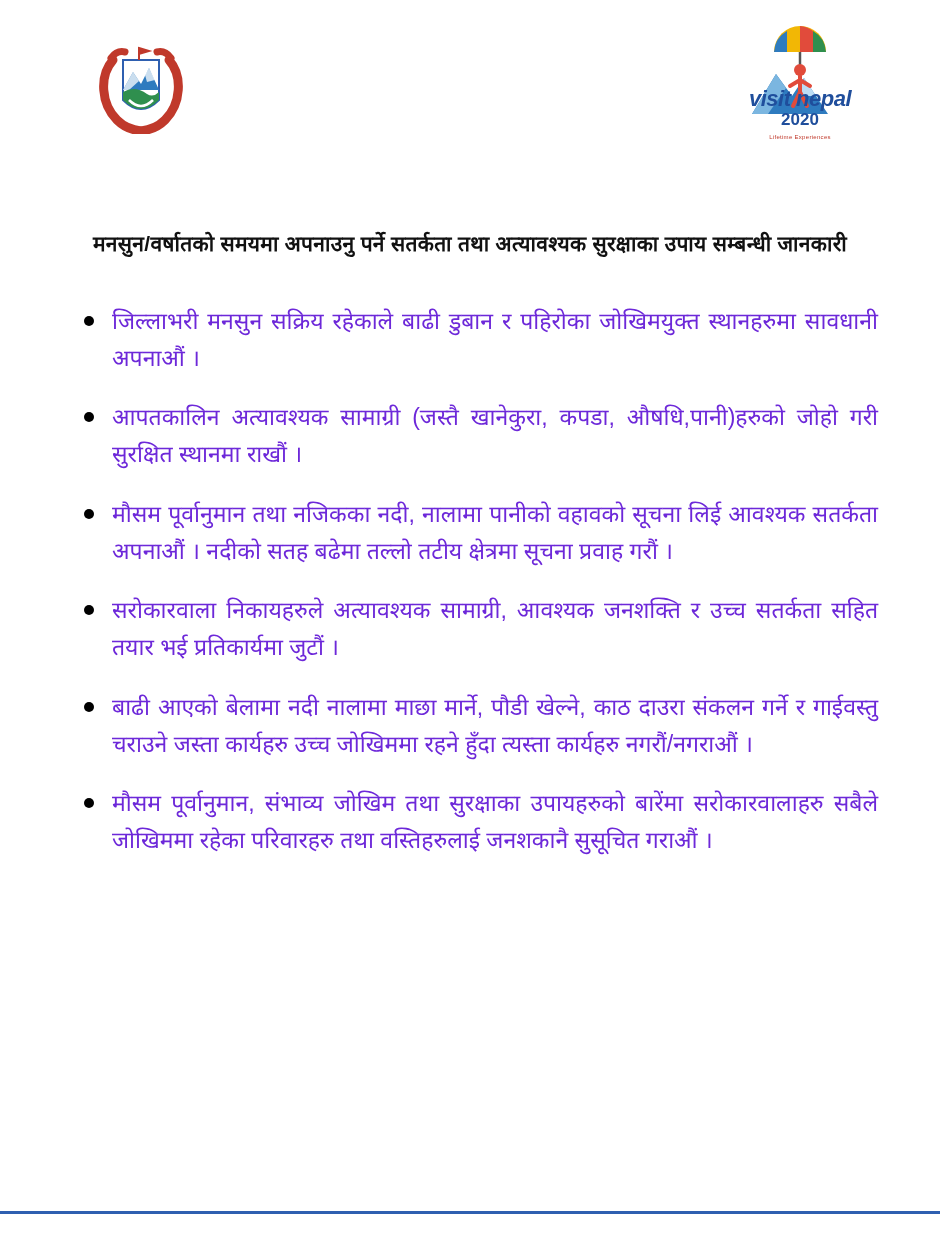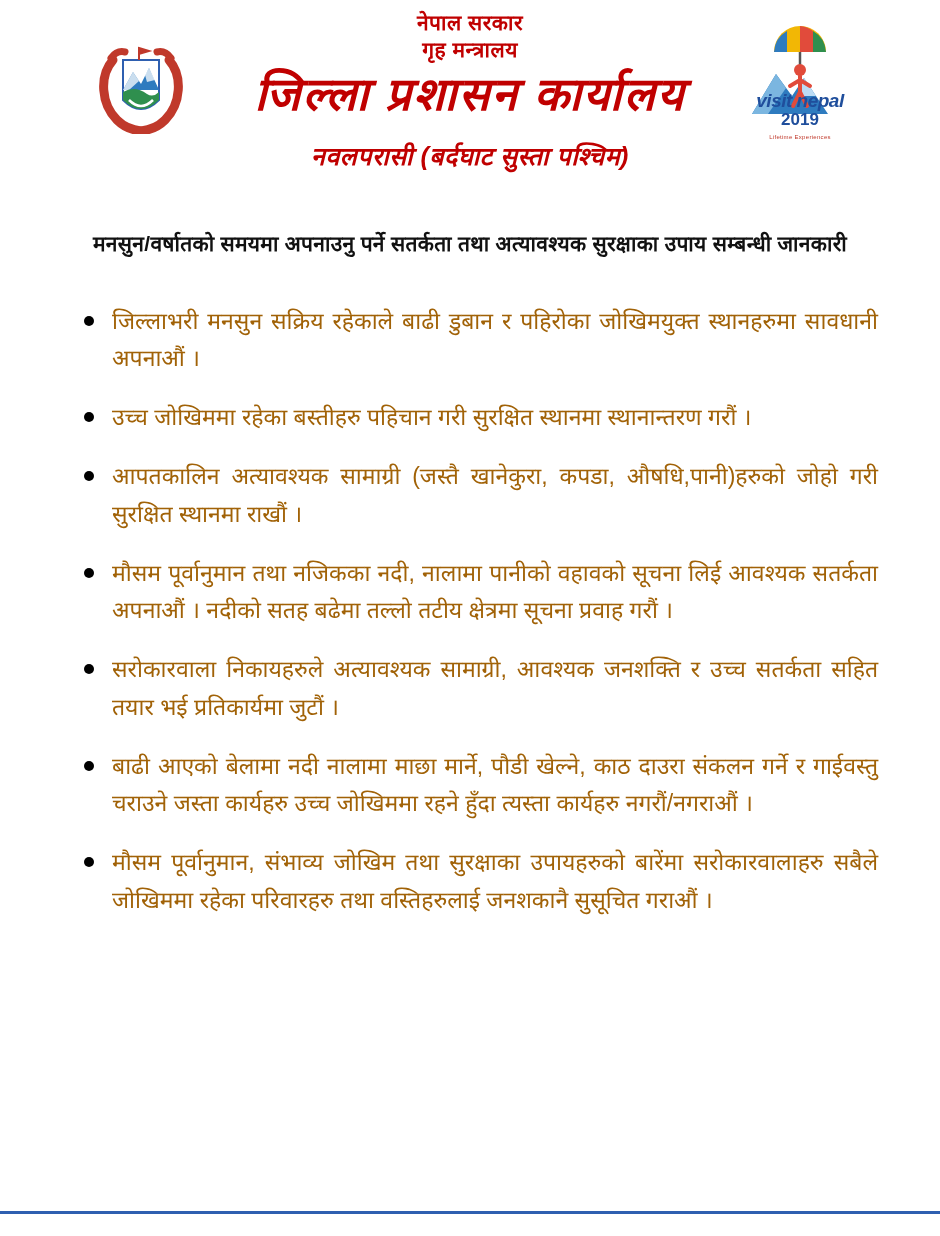--- a/index.html
+++ b/index.html
@@ -83,21 +83,21 @@
     top: 22px;
     width: 124px;
     height: 112px;
     text-align: center;
   }
   .vn-text {
     position: absolute;
     left: 0;
     right: 0;
     bottom: 22px;
-    font-size: 19px;
+    font-size: 22px;
     font-weight: bold;
     font-style: italic;
     color: #1f4e9c;
     letter-spacing: -0.5px;
   }
   .vn-year {
     position: absolute;
     left: 0;
     right: 0;
     bottom: 4px;
@@ -132,21 +132,21 @@
     padding: 0;
     list-style: none;
   }
   .point {
     position: relative;
     padding-left: 34px;
     margin-bottom: 22px;
     font-size: 23px;
     line-height: 1.62;
     text-align: justify;
-    color: #a16207;
+    color: #6d28d9;
   }
   .point .dot {
     position: absolute;
     left: 6px;
     top: 13px;
     width: 10px;
     height: 10px;
     background: #000000;
     border-radius: 50%;
   }
@@ -200,42 +200,32 @@
         <line x1="62" y1="30" x2="62" y2="54" stroke="#555555" stroke-width="2.5"></line>
 
         <path d="M14 92 L38 52 L54 74 L66 56 L90 92 Z" fill="#2e7bbf"></path>
         <path d="M14 92 L38 52 L48 66 L30 92 Z" fill="#7bb6e0"></path>
         <path d="M66 56 L78 74 L60 74 Z" fill="#bcdcf4"></path>
 
         <circle cx="62" cy="48" r="6" fill="#e14b3b"></circle>
         <path d="M62 54 L62 70 M62 58 L52 64 M62 58 L72 64 M62 70 L55 84 M62 70 L69 84" stroke="#e14b3b" stroke-width="4" stroke-linecap="round" fill="none"></path>
       </svg>
       <div class="vn-text">visit nepal</div>
-      <div class="vn-year">2019</div>
+      <div class="vn-year">2020</div>
       <div class="vn-sub">Lifetime Experiences</div>
     </div>
 
-    <div class="header-center">
-      <div class="gov-line-1">नेपाल सरकार</div>
-      <div class="gov-line-2">गृह मन्त्रालय</div>
-      <div class="office-title">जिल्ला प्रशासन कार्यालय</div>
-      <div class="district-line">नवलपरासी (बर्दघाट सुस्ता पश्चिम)</div>
-    </div>
   </div>
 
   <div class="notice-title">मनसुन/वर्षातको समयमा अपनाउनु पर्ने सतर्कता तथा अत्यावश्यक सुरक्षाका उपाय सम्बन्धी जानकारी</div>
 
   <ul class="points">
     <li class="point">
       <span class="dot"></span>
       <span>जिल्लाभरी मनसुन सक्रिय रहेकाले बाढी डुबान र पहिरोका जोखिमयुक्त स्थानहरुमा सावधानी अपनाऔं ।</span>
-    </li>
-    <li class="point">
-      <span class="dot"></span>
-      <span>उच्च जोखिममा रहेका बस्तीहरु पहिचान गरी सुरक्षित स्थानमा स्थानान्तरण गरौं ।</span>
     </li>
     <li class="point">
       <span class="dot"></span>
       <span>आपतकालिन अत्यावश्यक सामाग्री (जस्तै खानेकुरा, कपडा, औषधि,पानी)हरुको जोहो गरी सुरक्षित स्थानमा राखौं ।</span>
     </li>
     <li class="point">
       <span class="dot"></span>
       <span>मौसम पूर्वानुमान तथा नजिकका नदी, नालामा पानीको वहावको सूचना लिई आवश्यक सतर्कता अपनाऔं । नदीको सतह बढेमा तल्लो तटीय क्षेत्रमा सूचना प्रवाह गरौं ।</span>
     </li>
     <li class="point">

